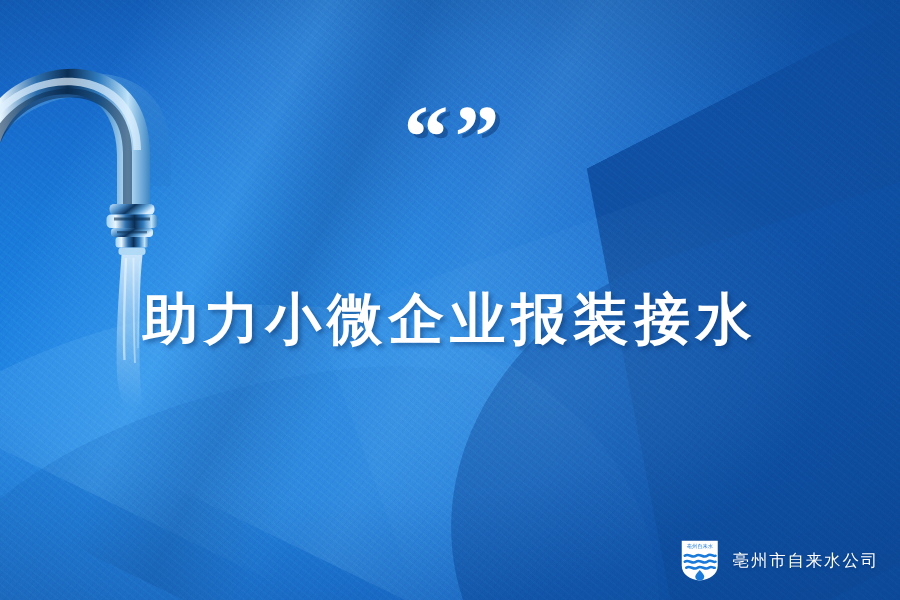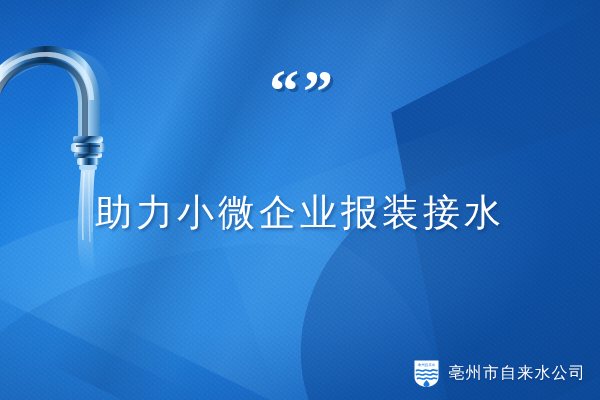--- a/index.html
+++ b/index.html
@@ -100,33 +100,33 @@
   .qmark.close{align-self:flex-start;}
   #main-title{
     color:#ffffff;
     font-size:62px;line-height:1.0;font-weight:700;
     letter-spacing:4px;
     text-shadow:4px 4px 0 rgba(8,48,105,.42), 2px 2px 1px rgba(8,48,105,.55);
     white-space:nowrap;
   }
   #subtitle{
     position:absolute;left:0;top:188px;width:600px;text-align:center;
-    color:#ffffff;font-size:37px;letter-spacing:4px;font-weight:400;
+    color:#ffffff;font-size:37px;letter-spacing:4px;font-weight:700;
     text-shadow:2px 2px 3px rgba(8,48,105,.45);
     white-space:nowrap;
   }
 
   
   #logo-block{
     position:absolute;right:14px;bottom:12px;
     display:flex;align-items:center;gap:8px;
   }
   #logo-mark{width:27px;height:29px;display:block;}
   #logo-text{
-    color:#ffffff;font-size:16px;letter-spacing:1.2px;white-space:nowrap;
+    color:#ffffff;font-size:11px;letter-spacing:1.2px;white-space:nowrap;
     text-shadow:0 1px 2px rgba(6,40,95,.5);
   }
 </style>
 </head>
 <body>
 
 <div id="poster">
 
   <div class="layer">
     <div class="band-a"></div>

